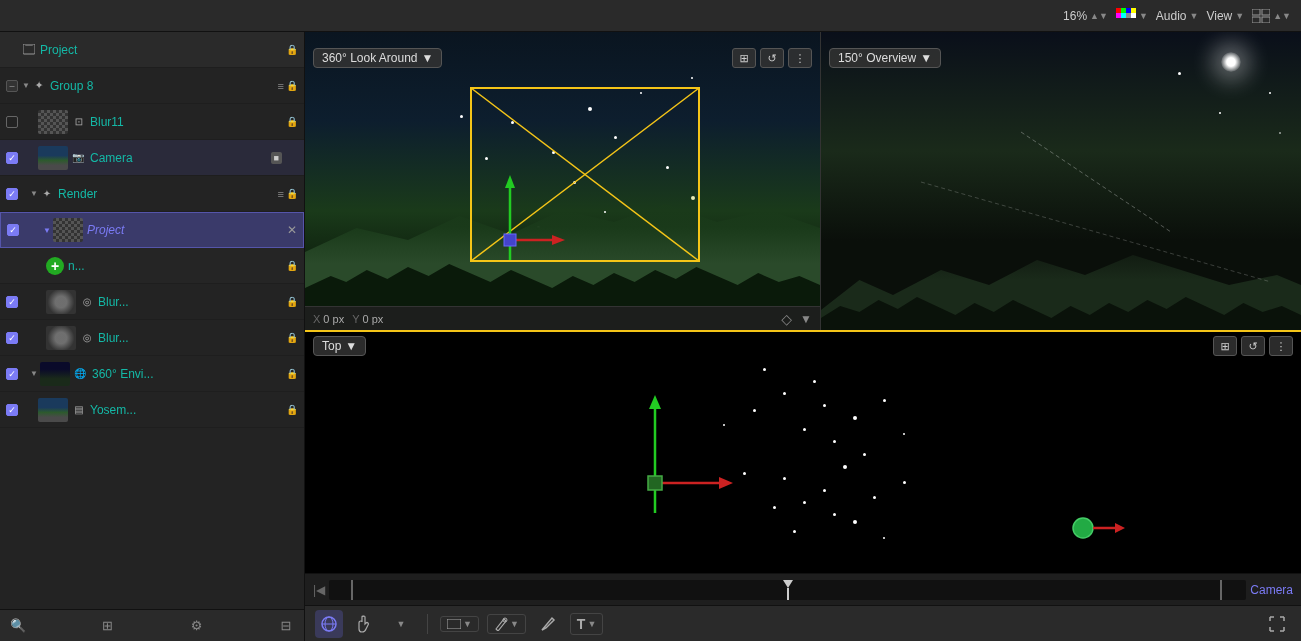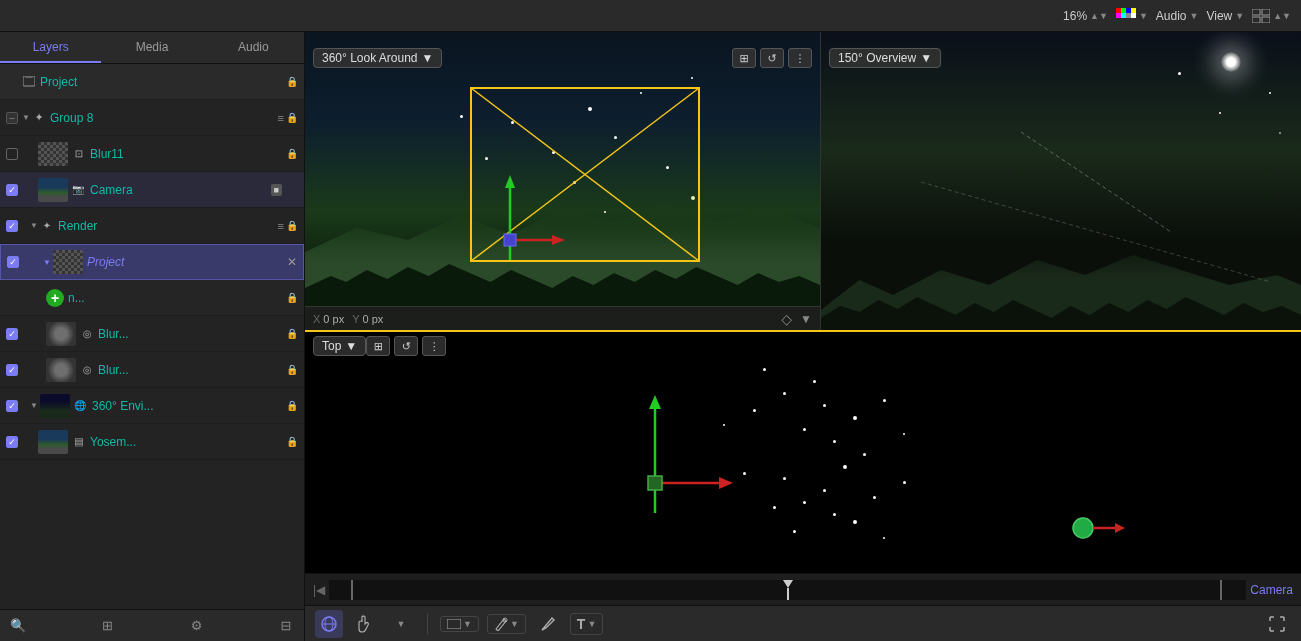--- a/index.html
+++ b/index.html
@@ -319,20 +319,21 @@
       overflow: hidden;
     }
 
     .bottom-panel-header {
       position: absolute;
       top: 0;
       left: 0;
       right: 0;
       display: flex;
       align-items: center;
+      justify-content: space-between;
       padding: 4px 8px;
       z-index: 10;
     }
 
     
     .timeline-bar {
       height: 32px;
       background: #1e1e1e;
       border-top: 1px solid #111;
       display: flex;
@@ -474,25 +475,20 @@
         <rect x="10" y="8" width="8" height="6" fill="none" stroke="#999" stroke-width="1"></rect>
       </svg>
     <span class="chevron">▲▼</span>
   </div>
 </div>
 
 <div class="main-layout">
 
   <div class="sidebar">
 
-    <div class="sidebar-tabs">
-      <div class="sidebar-tab active">Layers</div>
-      <div class="sidebar-tab">Media</div>
-      <div class="sidebar-tab">Audio</div>
-    </div>
 
     <div class="sidebar-content">
 
       <div class="layer-row" style="background:#2a2a2a;">
         <div class="layer-checkbox" style="width:16px;"></div>
         <div class="layer-icon">
           <svg width="12" height="12" viewBox="0 0 12 12">
               <rect width="12" height="10" rx="1" fill="none" stroke="#999" stroke-width="1"></rect>
               <rect x="2" y="-1" width="8" height="3" rx="1" fill="#666"></rect>
             </svg>

